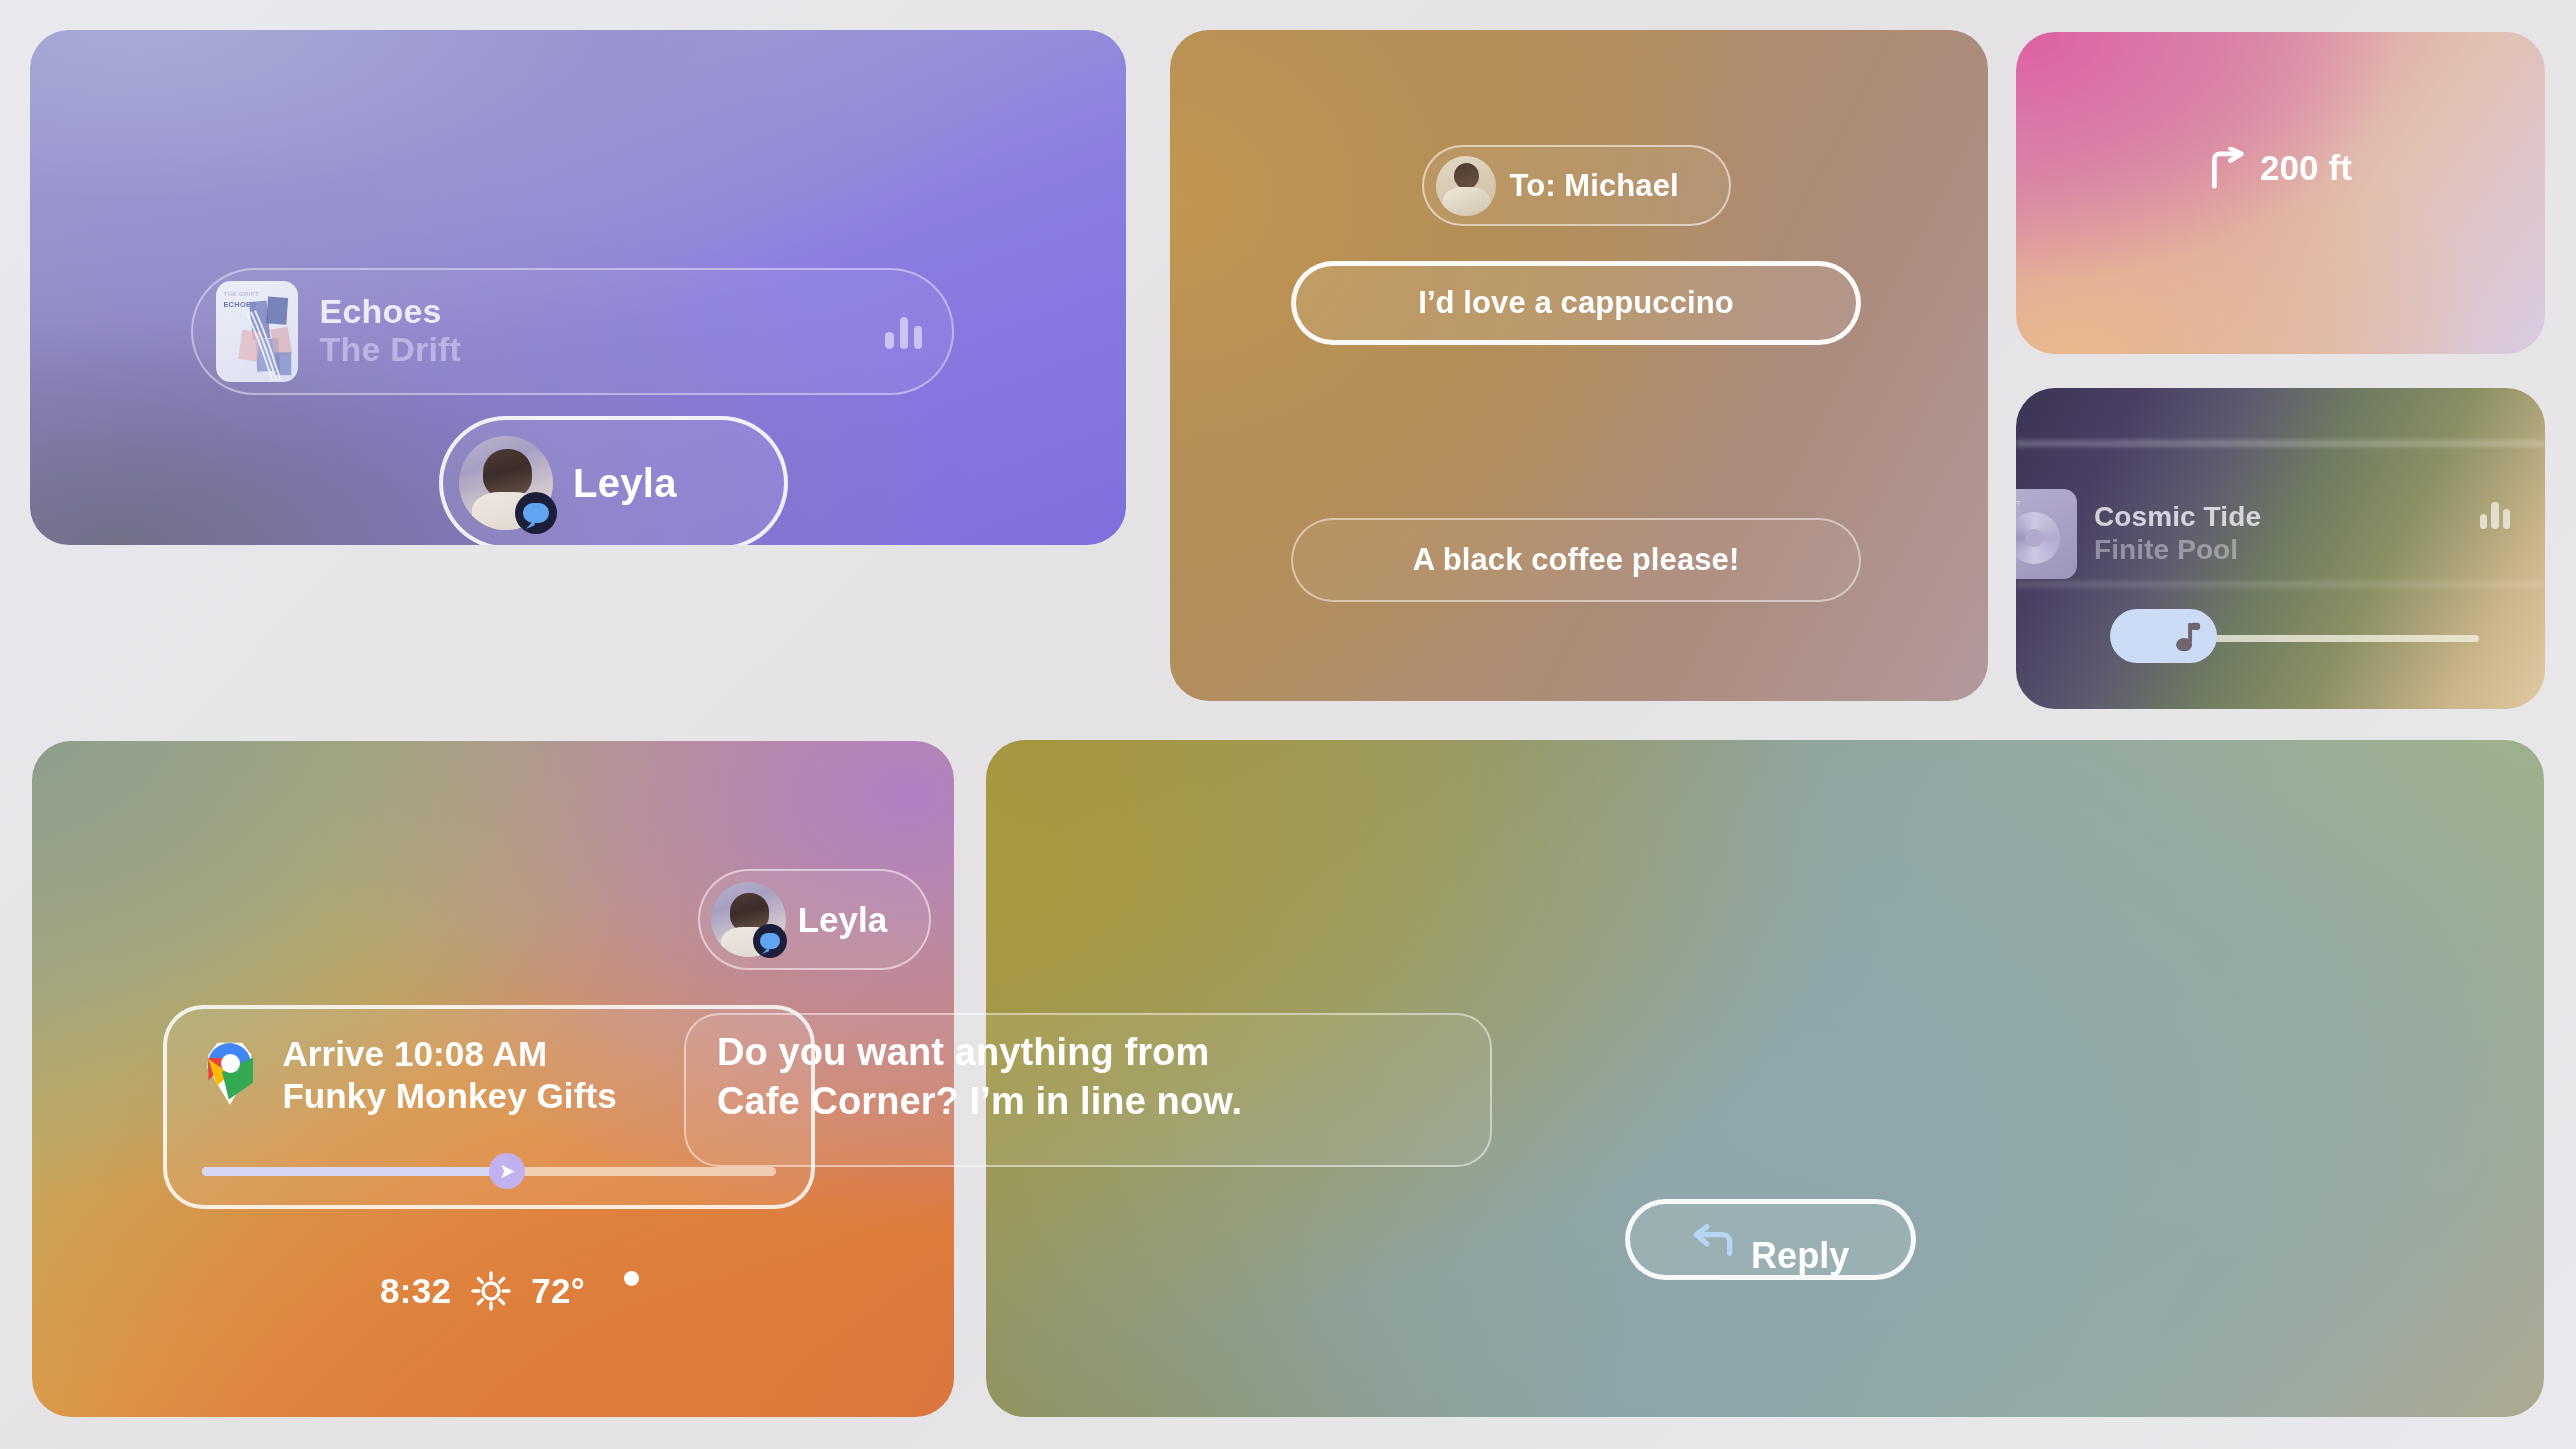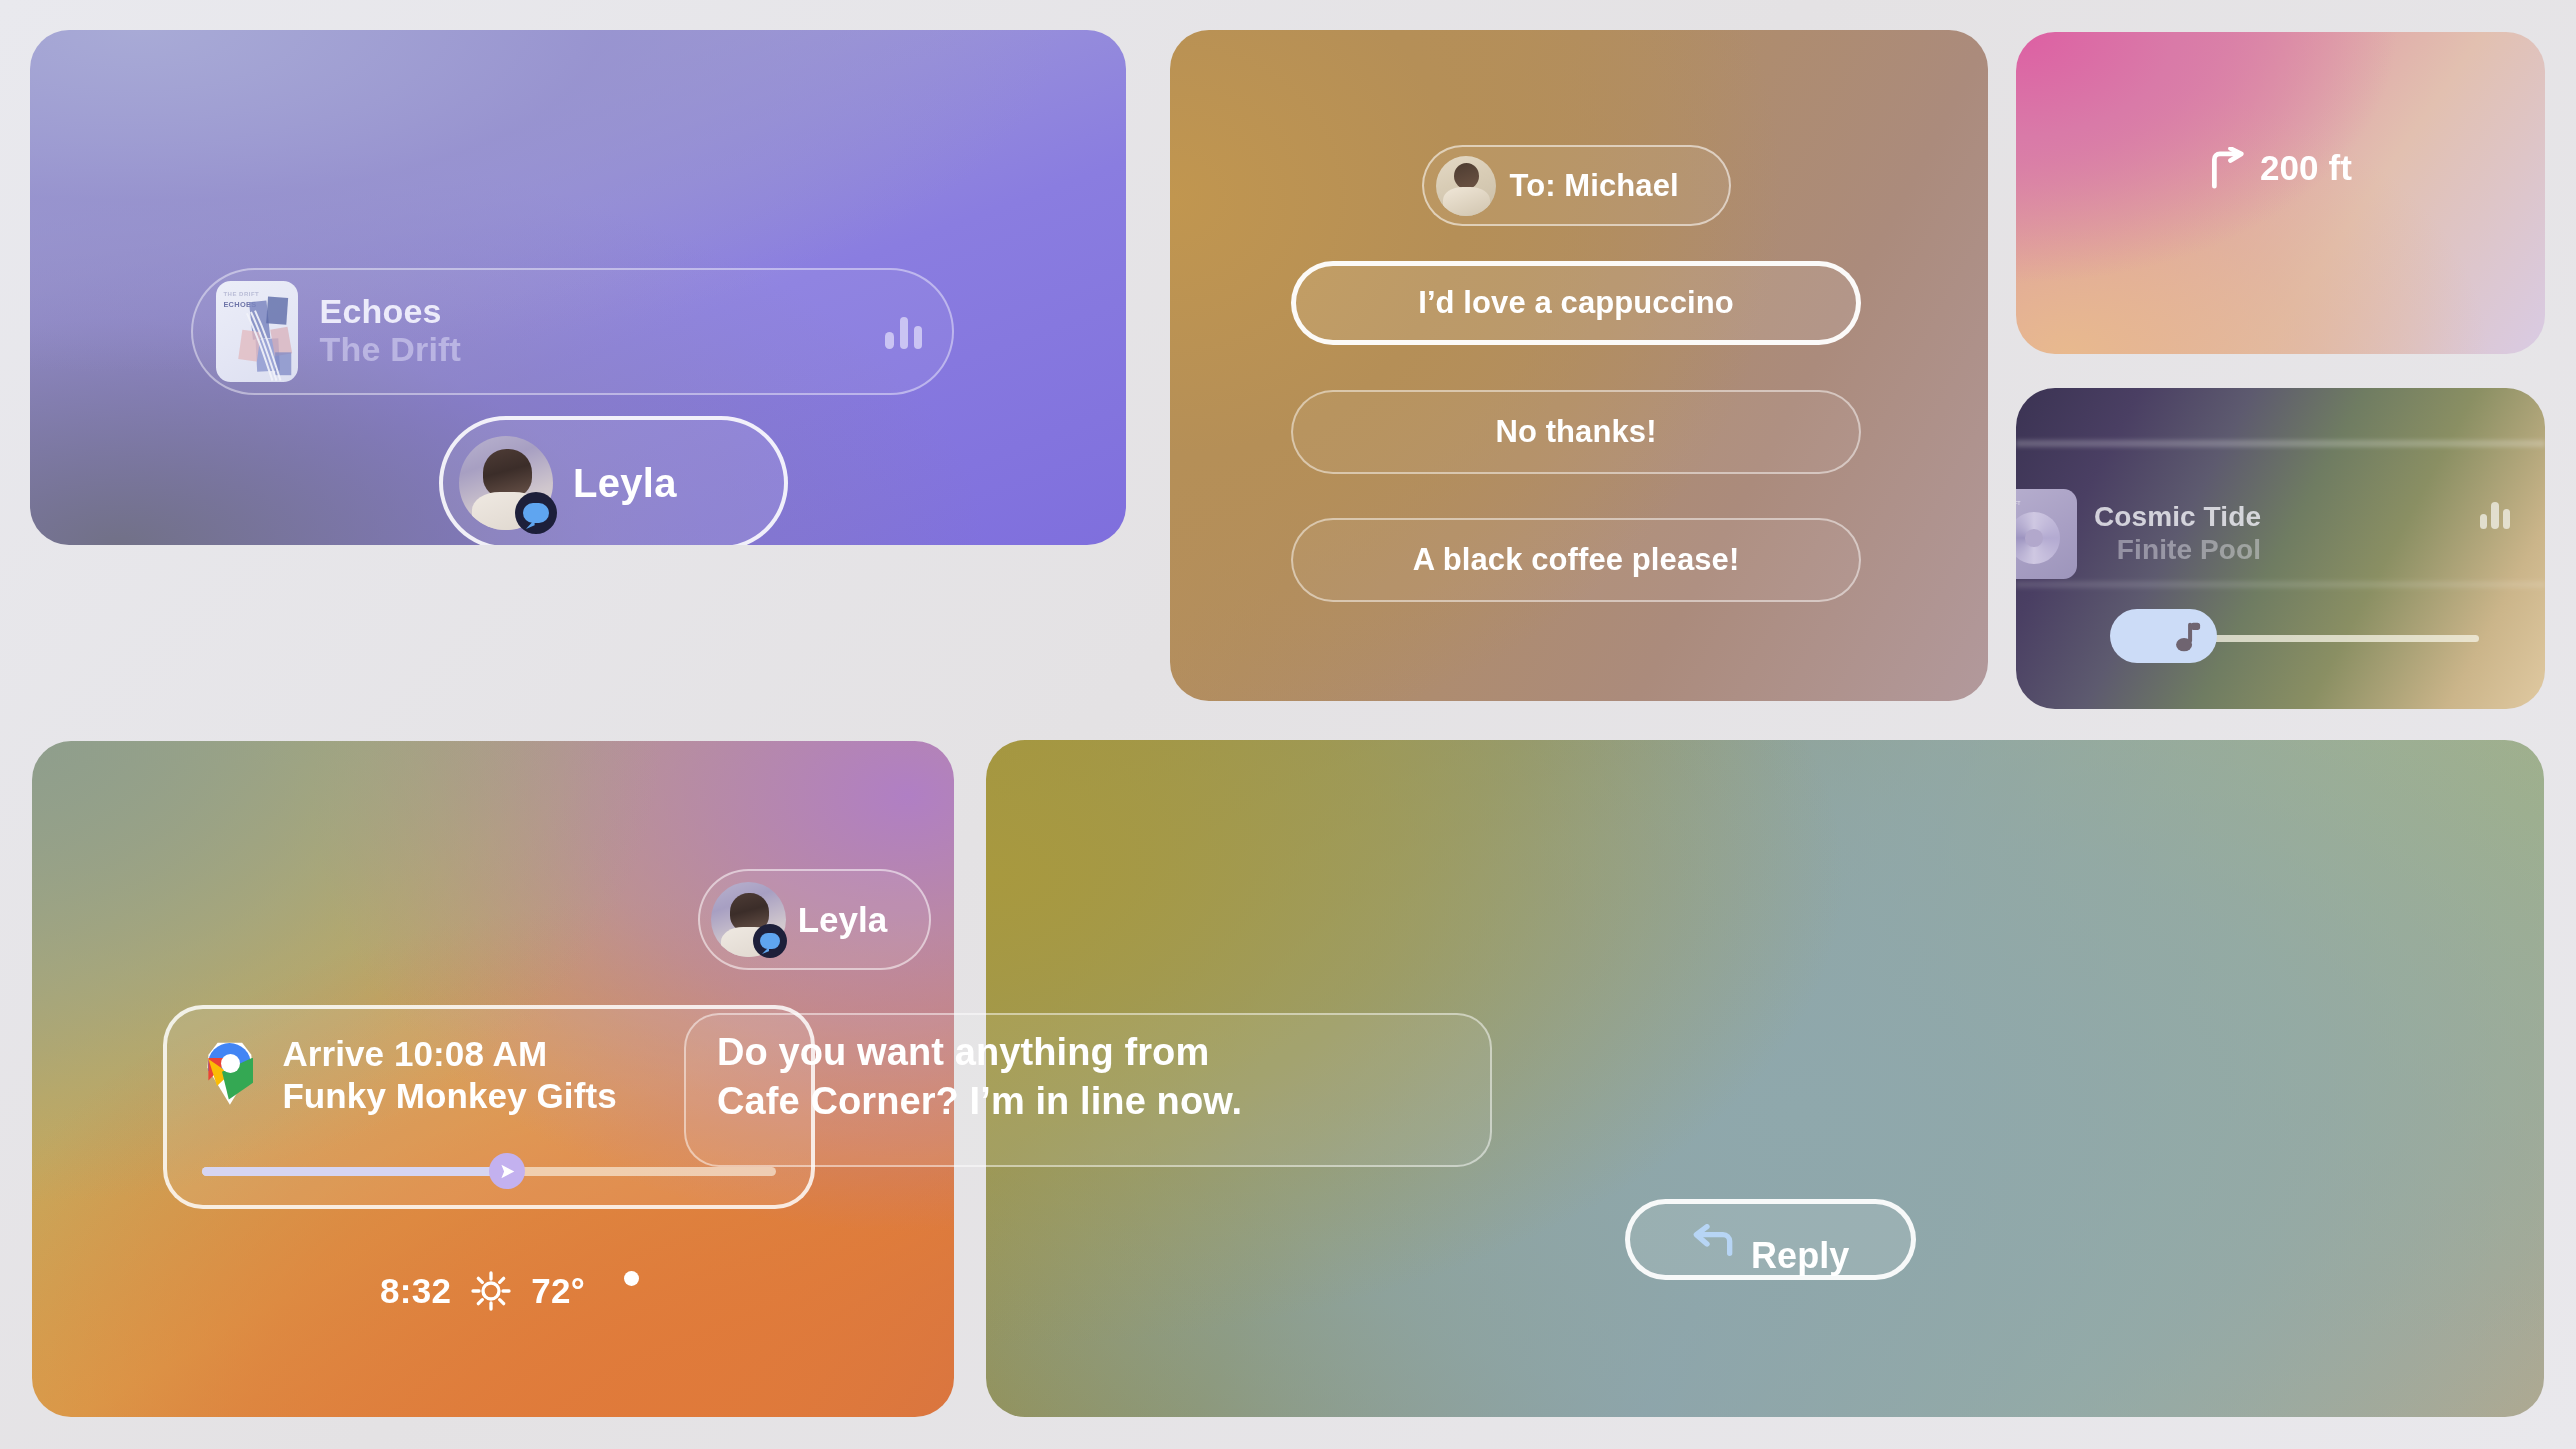--- a/index.html
+++ b/index.html
@@ -100,21 +100,21 @@
   .mm-row{position:absolute;left:-13.4px;top:101px;display:flex;align-items:center;}
   .mm-art{width:74px;height:90px;border-radius:13.4px;flex:0 0 auto;position:relative;overflow:hidden;
     background:linear-gradient(150deg,#b6aece 0%,#a89fc4 55%,#9d95bb 100%);}
   .mm-art .swirl{position:absolute;left:5.4px;top:23px;width:52px;height:52px;border-radius:50%;
     background:conic-gradient(from 180deg,#cfc8e2,#9d94c0,#cfc8e2,#b3aad1,#cfc8e2);}
   .mm-art .swirl::after{content:"";position:absolute;left:17.4px;top:17.4px;width:17.4px;height:17.4px;border-radius:50%;
     background:#b2a8cc;}
   .mm-art .lbl{position:absolute;left:4px;top:5.4px;font-size:4.7px;font-weight:700;color:rgba(255,255,255,.5);line-height:1.4;}
   .mm-meta{margin-left:17.4px;}
   .mm-title{font-size:28px;font-weight:700;color:rgba(232,232,238,.86);line-height:1.12;letter-spacing:0.1px;}
-  .mm-artist{font-size:28px;font-weight:700;color:rgba(226,226,232,.45);line-height:1.22;letter-spacing:0.1px;text-align:right;}
+  .mm-artist{font-size:28px;font-weight:700;color:rgba(226,226,232,.45);line-height:1.22;letter-spacing:0.1px;}
   .mm-eq{position:absolute;right:35px;top:111px;display:flex;align-items:flex-end;gap:4px;height:29.5px;}
   .mm-eq i{display:block;width:7.4px;border-radius:4px;background:rgba(240,238,230,.78);}
   .mm-slider{position:absolute;left:48px;top:221px;right:27px;height:58px;}
   .mm-track{position:absolute;left:146px;right:39px;top:25.5px;height:7.4px;border-radius:5.4px;background:rgba(244,241,226,.78);}
   .mm-thumb{position:absolute;left:46px;top:0;width:107px;height:54px;border-radius:28px;background:#ccdcf7;
     display:flex;align-items:center;justify-content:flex-end;padding-right:16px;box-sizing:border-box;}
 
   
   #card-arrive{left:32px;top:741px;width:922px;height:676px;
     background:
@@ -218,21 +218,20 @@
       <div class="leyla-name">Leyla</div>
     </div>
   </div>
 
   <div class="card" id="card-reply-options">
     <div class="to-pill">
       <div class="av"></div>
       <div class="tx">To: Michael</div>
     </div>
     <div class="opt sel" id="opt-0">I’d love a cappuccino</div>
-    <div class="opt plain" id="opt-1">No thanks!</div>
     <div class="opt plain" id="opt-2">A black coffee please!</div>
   </div>
 
   <div class="card" id="card-nav-distance">
     <div class="nav-dist">
       <svg width="39" height="42" viewBox="0 0 58 62">
         <path d="M8 58 V18 a8 8 0 0 1 8-8 H42" stroke="#fff" stroke-width="7" fill="none" stroke-linecap="round" stroke-linejoin="round"></path>
         <path d="M32 2 L48 10 L32 20" stroke="#fff" stroke-width="7" fill="none" stroke-linecap="round" stroke-linejoin="round"></path>
       </svg>
       <div class="txt">200 ft</div>

